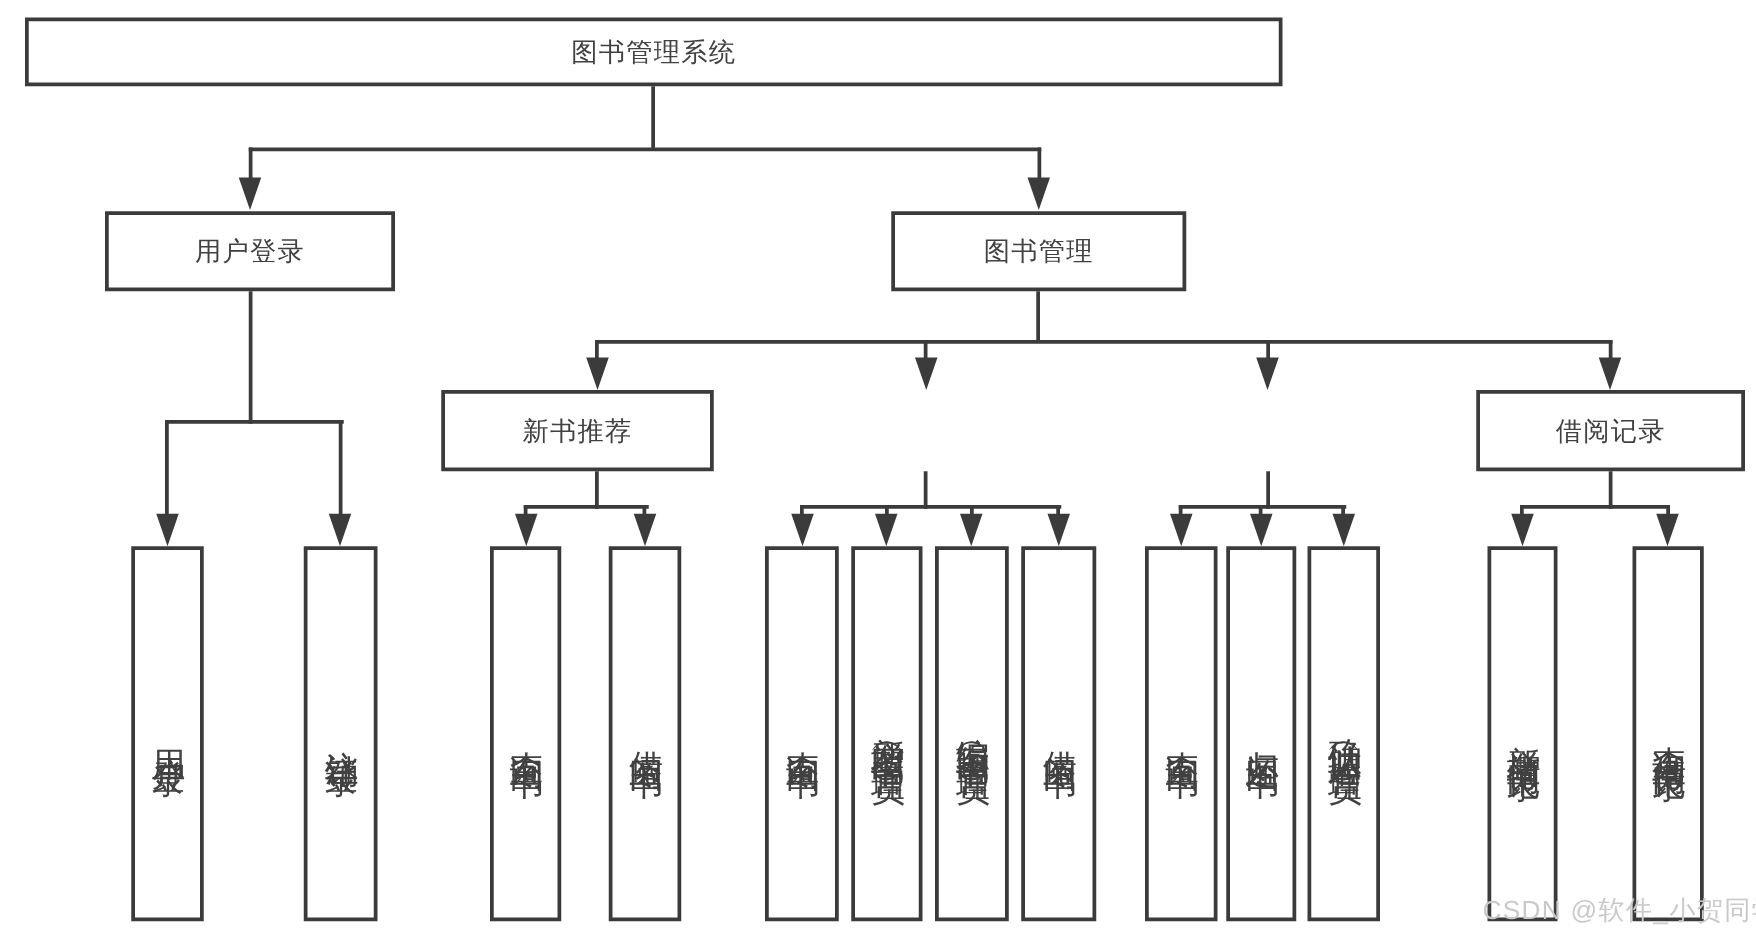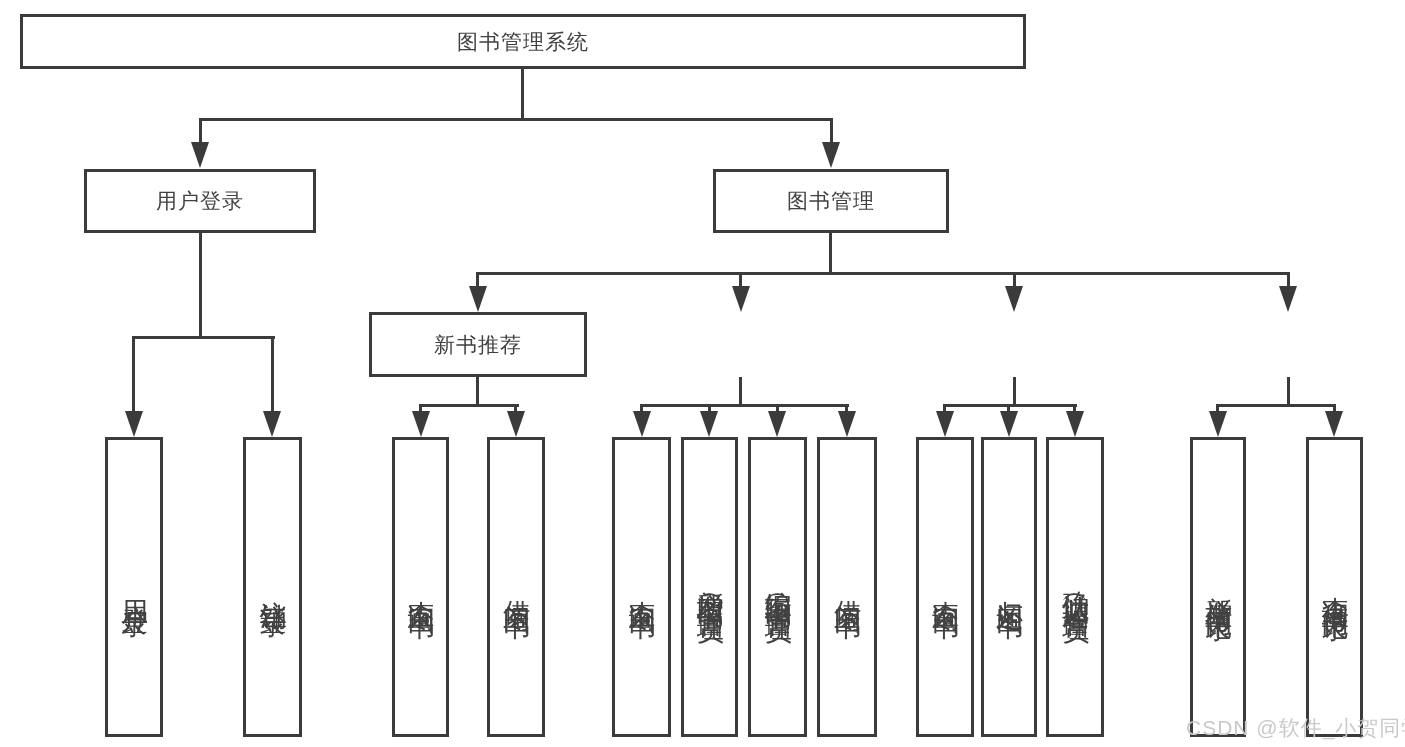--- a/index.html
+++ b/index.html
@@ -63,22 +63,25 @@
   <div class="line" style="left:476px; top:272px; width:814px; height:3px;"></div>
   <div class="line" style="left:476px; top:272px; width:3px; height:16px;"></div>
   <div class="arrow" style="left:469px; top:286px;"></div>
   <div class="line" style="left:739px; top:272px; width:3px; height:16px;"></div>
   <div class="arrow" style="left:732px; top:286px;"></div>
   <div class="line" style="left:1013px; top:272px; width:3px; height:16px;"></div>
   <div class="arrow" style="left:1005px; top:286px;"></div>
   <div class="line" style="left:1287px; top:272px; width:3px; height:16px;"></div>
   <div class="arrow" style="left:1279px; top:286px;"></div>
 
-  <div class="node" style="left:369px; top:312px; width:218px; height:65px;">
+  <div class="node" style="left:353px; top:312px; width:218px; height:65px;">
     <span class="hlabel">新书推荐</span>
+  </div>
+  <div class="node" style="left:1181px; top:312px; width:215px; height:65px;">
+    <span class="hlabel">借阅记录</span>
   </div>
 
   <div class="line" style="left:476px; top:377px; width:3px; height:30px;"></div>
   <div class="line" style="left:419px; top:404px; width:100px; height:3px;"></div>
   <div class="line" style="left:419px; top:404px; width:3px; height:9px;"></div>
   <div class="arrow" style="left:412px; top:411px;"></div>
   <div class="line" style="left:514px; top:404px; width:3px; height:9px;"></div>
   <div class="arrow" style="left:507px; top:411px;"></div>
 
   <div class="line" style="left:739px; top:377px; width:3px; height:30px;"></div>

